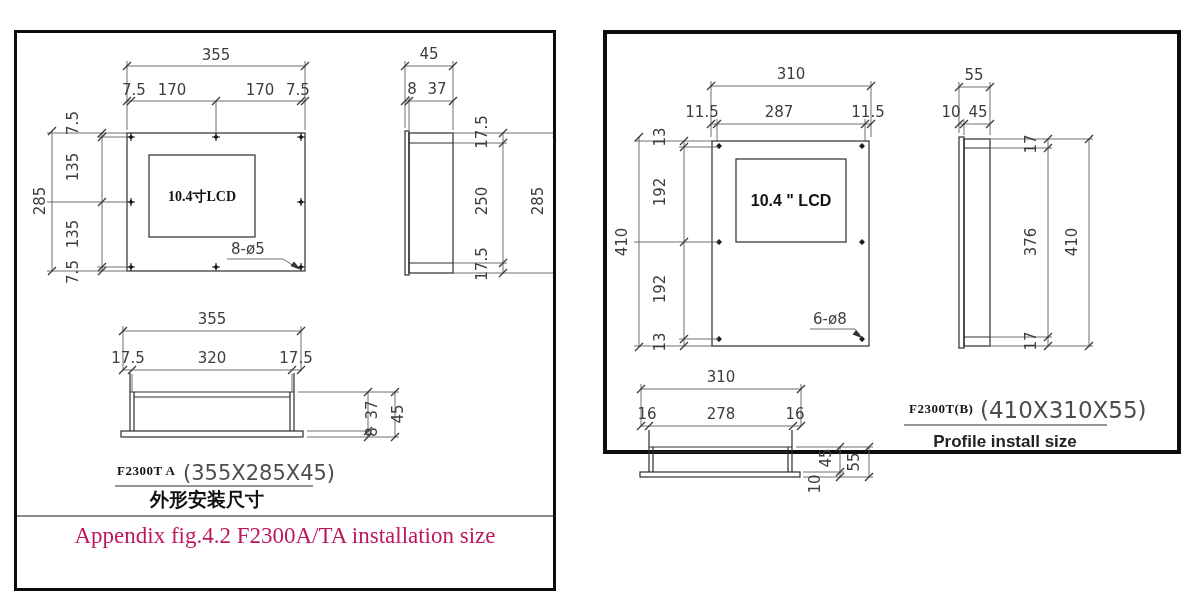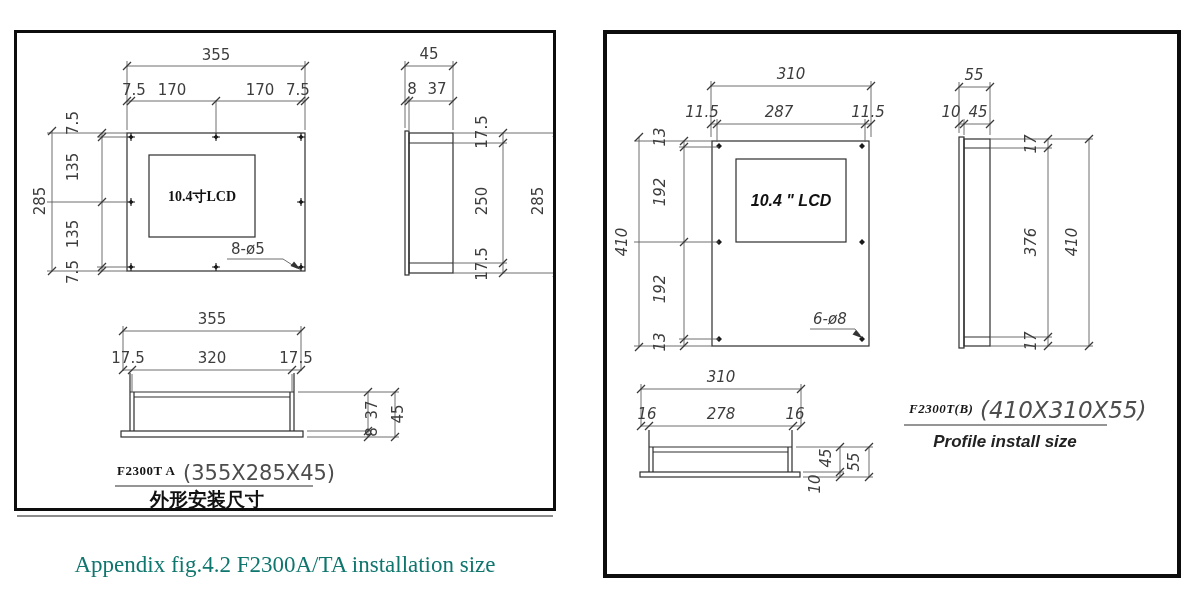--- a/index.html
+++ b/index.html
@@ -1,39 +1,39 @@
 <!DOCTYPE html>
 <html><head>
 <meta charset="utf-8">
 <style>
   html,body{margin:0;padding:0;background:#ffffff;}
   body{width:1200px;height:600px;position:relative;font-family:"Liberation Sans",sans-serif;overflow:hidden;}
   .panel{position:absolute;background:#fff;box-sizing:border-box;}
-  #panel-a{left:14px;top:30px;width:542px;height:481px;border:3px solid #0d0d0d;}
-  #panel-b{left:603px;top:30px;width:578px;height:548px;border:4px solid #0d0d0d;font-style:italic;}
+  #panel-a{left:14px;top:30px;width:542px;height:561px;border:3px solid #0d0d0d;}
+  #panel-b{left:603px;top:30px;width:578px;height:424px;border:4px solid #0d0d0d;}
   svg{display:block;}
   .ol{stroke:#2e2e2e;stroke-width:1.2;fill:none;}
   .dl{stroke:#5d5d5d;stroke-width:0.9;fill:none;}
   .tk{stroke:#3a3a3a;stroke-width:1.3;fill:none;}
   .hc{stroke:#1c1c1c;stroke-width:1.1;fill:none;}
   .hd{fill:#1a1a1a;stroke:none;}
   .arr{fill:#333;stroke:none;}
   text{stroke:none;}
   .dt{fill:#3d3d3d;font-family:"DejaVu Sans",sans-serif;font-size:15px;text-anchor:middle;}
   .dts{text-anchor:start;}
   .lcd-a{fill:#111;font-family:"Liberation Serif",serif;font-weight:bold;font-size:14px;text-anchor:middle;}
   .lcd-b{fill:#111;font-family:"Liberation Sans",sans-serif;font-weight:bold;font-size:16px;text-anchor:middle;}
   .model{fill:#151515;font-family:"Liberation Serif",serif;font-weight:bold;font-size:13px;text-anchor:start;letter-spacing:.5px;}
   .bigdim{fill:#4d4d4d;font-family:"DejaVu Sans",sans-serif;font-size:21px;text-anchor:start;}
   .bigdim2{font-size:23px;}
   .cn{fill:#111;font-family:"Liberation Serif",serif;font-weight:bold;font-size:19px;text-anchor:middle;}
   .profile{fill:#222;font-family:"Liberation Sans",sans-serif;font-weight:bold;font-size:17px;text-anchor:middle;}
   .ul{stroke:#2d2d2d;stroke-width:1.2;}
   .sep{position:absolute;left:0;right:0;top:482px;border-top:2px solid #8c8c8c;}
-  .caption{position:absolute;left:0;right:0;text-align:center;font-family:"Liberation Serif",serif;font-size:23px;color:#0f766e;margin-top:29px;}
+  .caption{position:absolute;left:0;right:0;text-align:center;font-family:"Liberation Serif",serif;font-size:23px;color:#be185d;}
   #panel-a .caption{top:490px;}
   #panel-b .caption{top:487px;}
 </style>
 </head>
 <body>
 
 <div class="panel" id="panel-a">
   <svg width="536" height="482" viewBox="0 0 536 482">
 
     <g class="ol">

